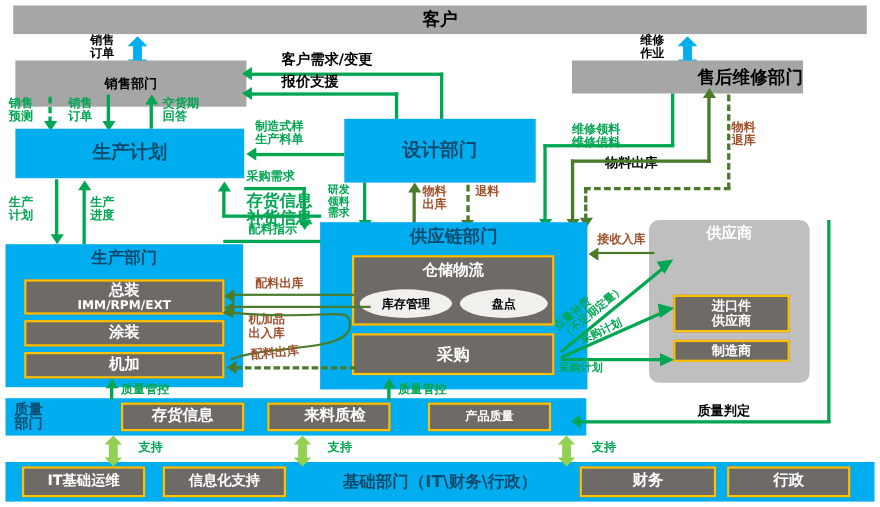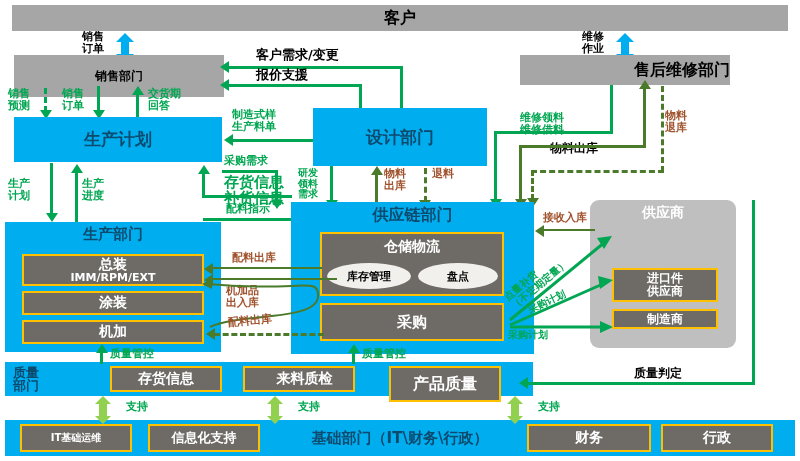--- a/index.html
+++ b/index.html
@@ -251,41 +251,41 @@
   <div class="box blue" style="left:5px;top:362px;width:528px;height:34px;justify-content:flex-start;padding-left:8px;">
     <span style="font-size:13px;white-space:pre;text-align:left;line-height:1.0;">质量
 部门</span>
   </div>
   <div class="box darkgray" style="left:110px;top:366px;width:112px;height:26px;font-size:14px;">
     <span>存货信息</span>
   </div>
   <div class="box darkgray" style="left:243px;top:366px;width:112px;height:26px;font-size:14px;padding-left:11px;">
     <span>来料质检</span>
   </div>
-  <div class="box darkgray" style="left:389px;top:366px;width:112px;height:36px;font-size:16px;">
+  <div class="box darkgray" style="left:389px;top:366px;width:112px;height:26px;font-size:11px;">
     <span>产品质量</span>
   </div>
 
   <div class="lbl g" style="left:110px;top:348px;font-size:11px;"><span>质量管控</span></div>
   <div class="ln" style="left:100px;top:350px;width:3px;height:14px;"></div>
   <div class="ar up" style="left:96px;top:344px;"></div>
 
   <div class="lbl g" style="left:362px;top:348px;font-size:11px;"><span>质量管控</span></div>
   <div class="ln" style="left:352px;top:350px;width:3px;height:14px;"></div>
   <div class="ar up" style="left:348px;top:344px;"></div>
 
   <div class="lbl k" style="left:634px;top:367px;font-size:12px;"><span>质量判定</span></div>
   <div class="ln" style="left:752px;top:200px;width:3px;height:184px;"></div>
   <div class="ln" style="left:527px;top:382px;width:228px;height:3px;"></div>
   <div class="ar left" style="left:519px;top:377px;"></div>
 
   <div class="box blue" style="left:5px;top:420px;width:790px;height:36px;justify-content:center;font-size:15px;">
     <span>基础部门（IT\财务\行政）</span>
   </div>
-  <div class="box darkgray" style="left:20px;top:424px;width:112px;height:28px;font-size:10px;align-items:center;">
+  <div class="box darkgray" style="left:20px;top:424px;width:112px;height:28px;font-size:13px;align-items:center;">
     <span>IT基础运维</span>
   </div>
   <div class="box darkgray" style="left:148px;top:424px;width:112px;height:28px;font-size:13px;">
     <span>信息化支持</span>
   </div>
   <div class="box darkgray" style="left:527px;top:424px;width:124px;height:28px;font-size:14px;">
     <span>财务</span>
   </div>
   <div class="box darkgray" style="left:661px;top:424px;width:112px;height:28px;font-size:14px;">
     <span>行政</span>

